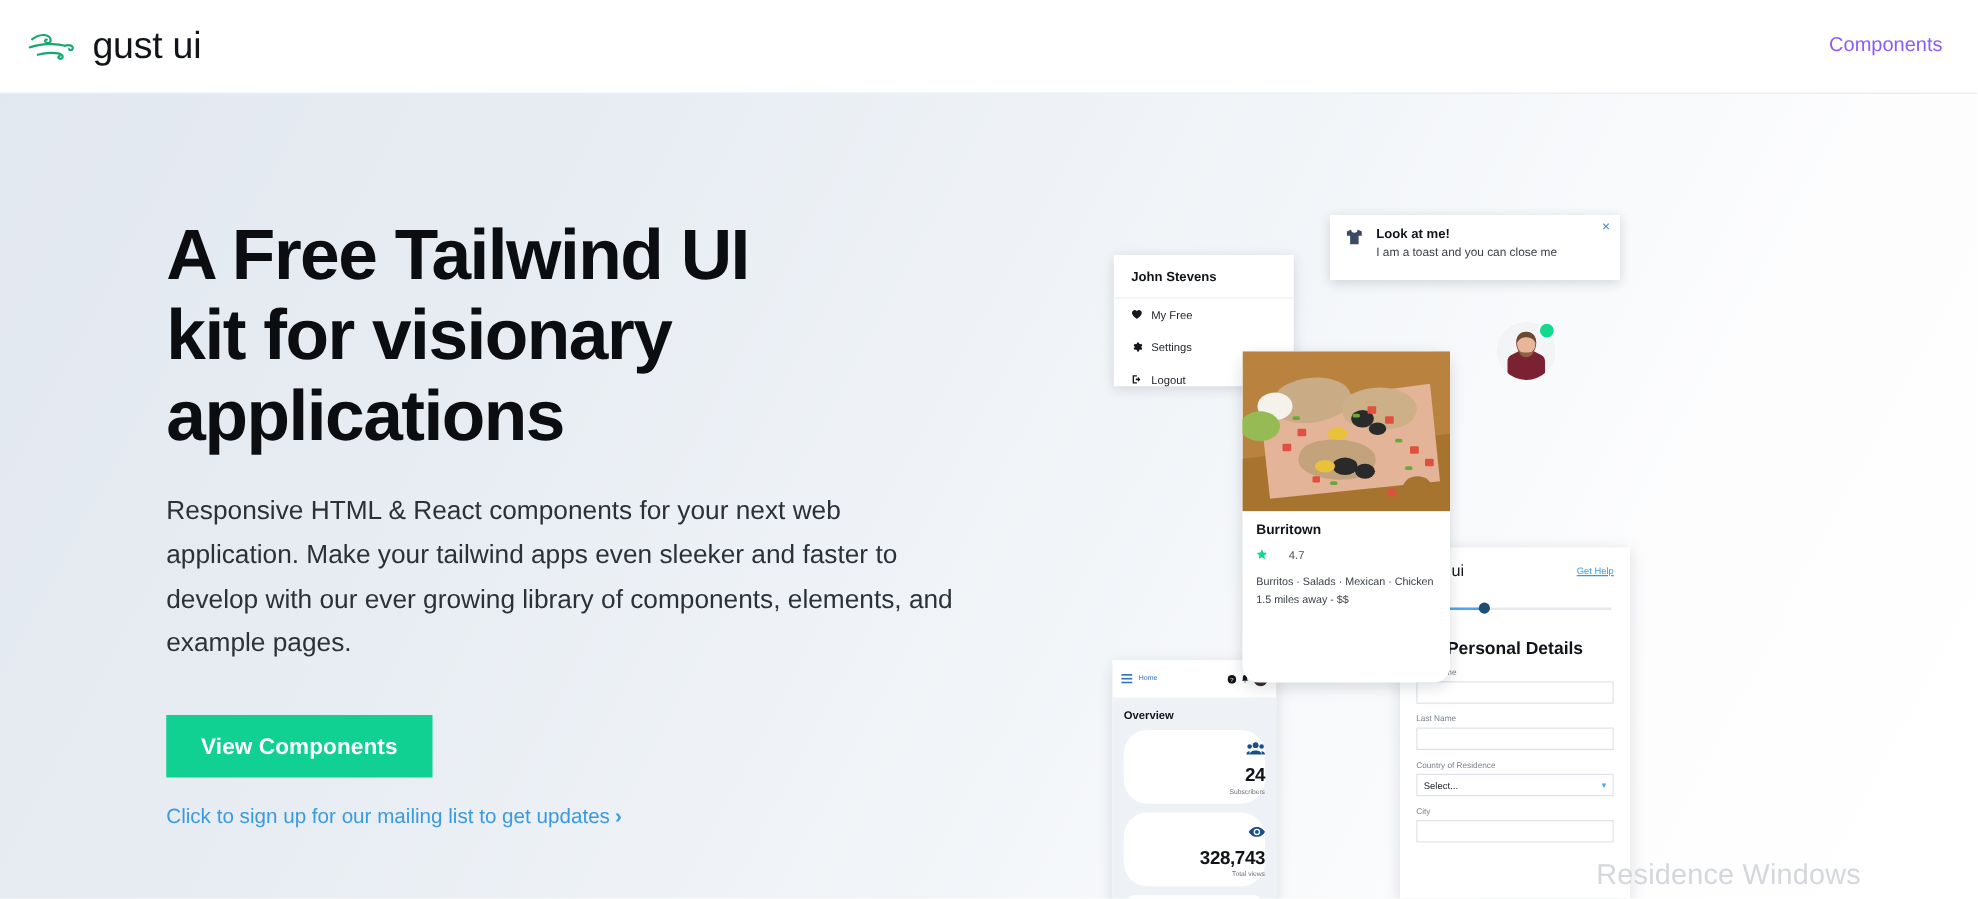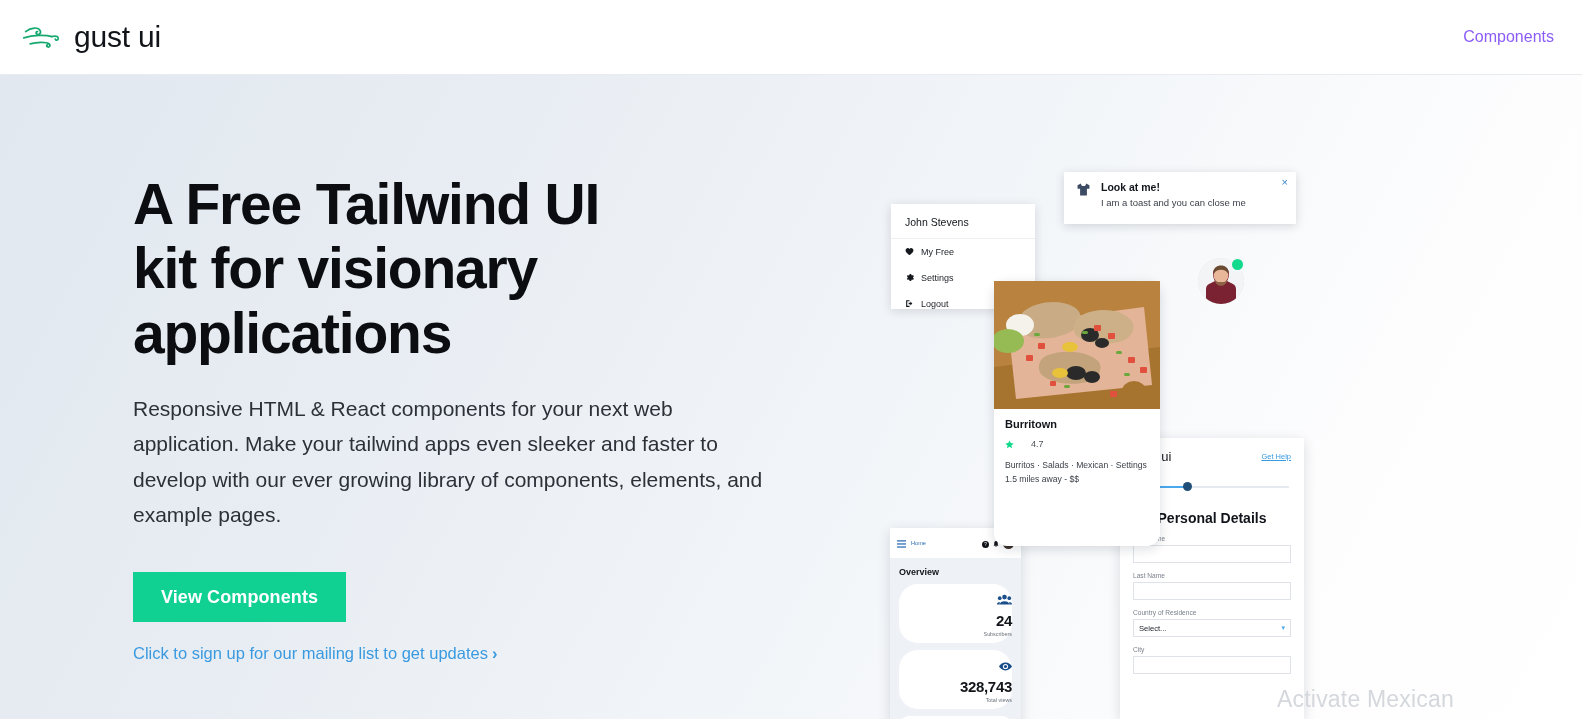--- a/index.html
+++ b/index.html
@@ -62,21 +62,21 @@
   .collage { position: absolute; left: 0; top: 0; width: 1582px; height: 644px; }
   .card { position: absolute; background: #fff; }
 
   
   .menu-card {
     left: 891px; top: 129px; width: 144px; height: 105px;
     box-shadow: 0 2px 10px rgba(16,24,40,.14);
     padding: 12px 0 0 0;
     z-index: 3;
   }
-  .menu-user { font-size: 10.5px; font-weight: 400; color: #11151a; padding: 0 0 10px 14px; }
+  .menu-user { font-size: 10.5px; font-weight: 700; color: #11151a; padding: 0 0 10px 14px; }
   .menu-div { height: 1px; background: #eceef1; }
   .menu-item { display: flex; align-items: center; gap: 7px; padding: 7.5px 0 7.5px 14px; font-size: 9px; color: #23272d; cursor: pointer; }
   .menu-item svg { flex: none; }
 
   
   .toast-card {
     left: 1064px; top: 97px; width: 232px; height: 52px;
     box-shadow: 0 2px 9px rgba(16,24,40,.16);
     padding: 9px 11px; z-index: 6;
   }
@@ -289,21 +289,21 @@
         <div class="resto-body">
           <div class="resto-name">Burritown</div>
           <div class="resto-rating">
             <span>
               <svg width="9" height="9" viewBox="0 0 16 16" fill="#11d98c">
                   <path d="M8 .8 10.2 5.5l5.1.6-3.8 3.5 1 5-4.5-2.5L3.5 14.6l1-5L.7 6.1l5.1-.6z"></path>
                 </svg>
             </span>
             <span class="resto-score">4.7</span>
           </div>
-          <div class="resto-tags">Burritos · Salads · Mexican · Settings</div>
+          <div class="resto-tags">Burritos · Salads · Mexican · Chicken</div>
           <div class="resto-dist">1.5 miles away - $$</div>
         </div>
       </div>
 
       <div class="card form-card">
         <div class="form-top">
           <span class="form-logo">gust ui</span>
           <a class="form-help" href="#">Get Help</a>
         </div>
         <div class="form-progress">
@@ -386,14 +386,14 @@
             <div class="tile-num">328,743</div>
             <div class="tile-lbl">Total views</div>
           </div>
           <div class="tile" style="height:20px"></div>
         </div>
       </div>
 
     </div>
   </div>
 
-  <div class="watermark">Activate Mexican</div>
+  <div class="watermark">Residence Windows</div>
 </div>
 
 </body></html>

